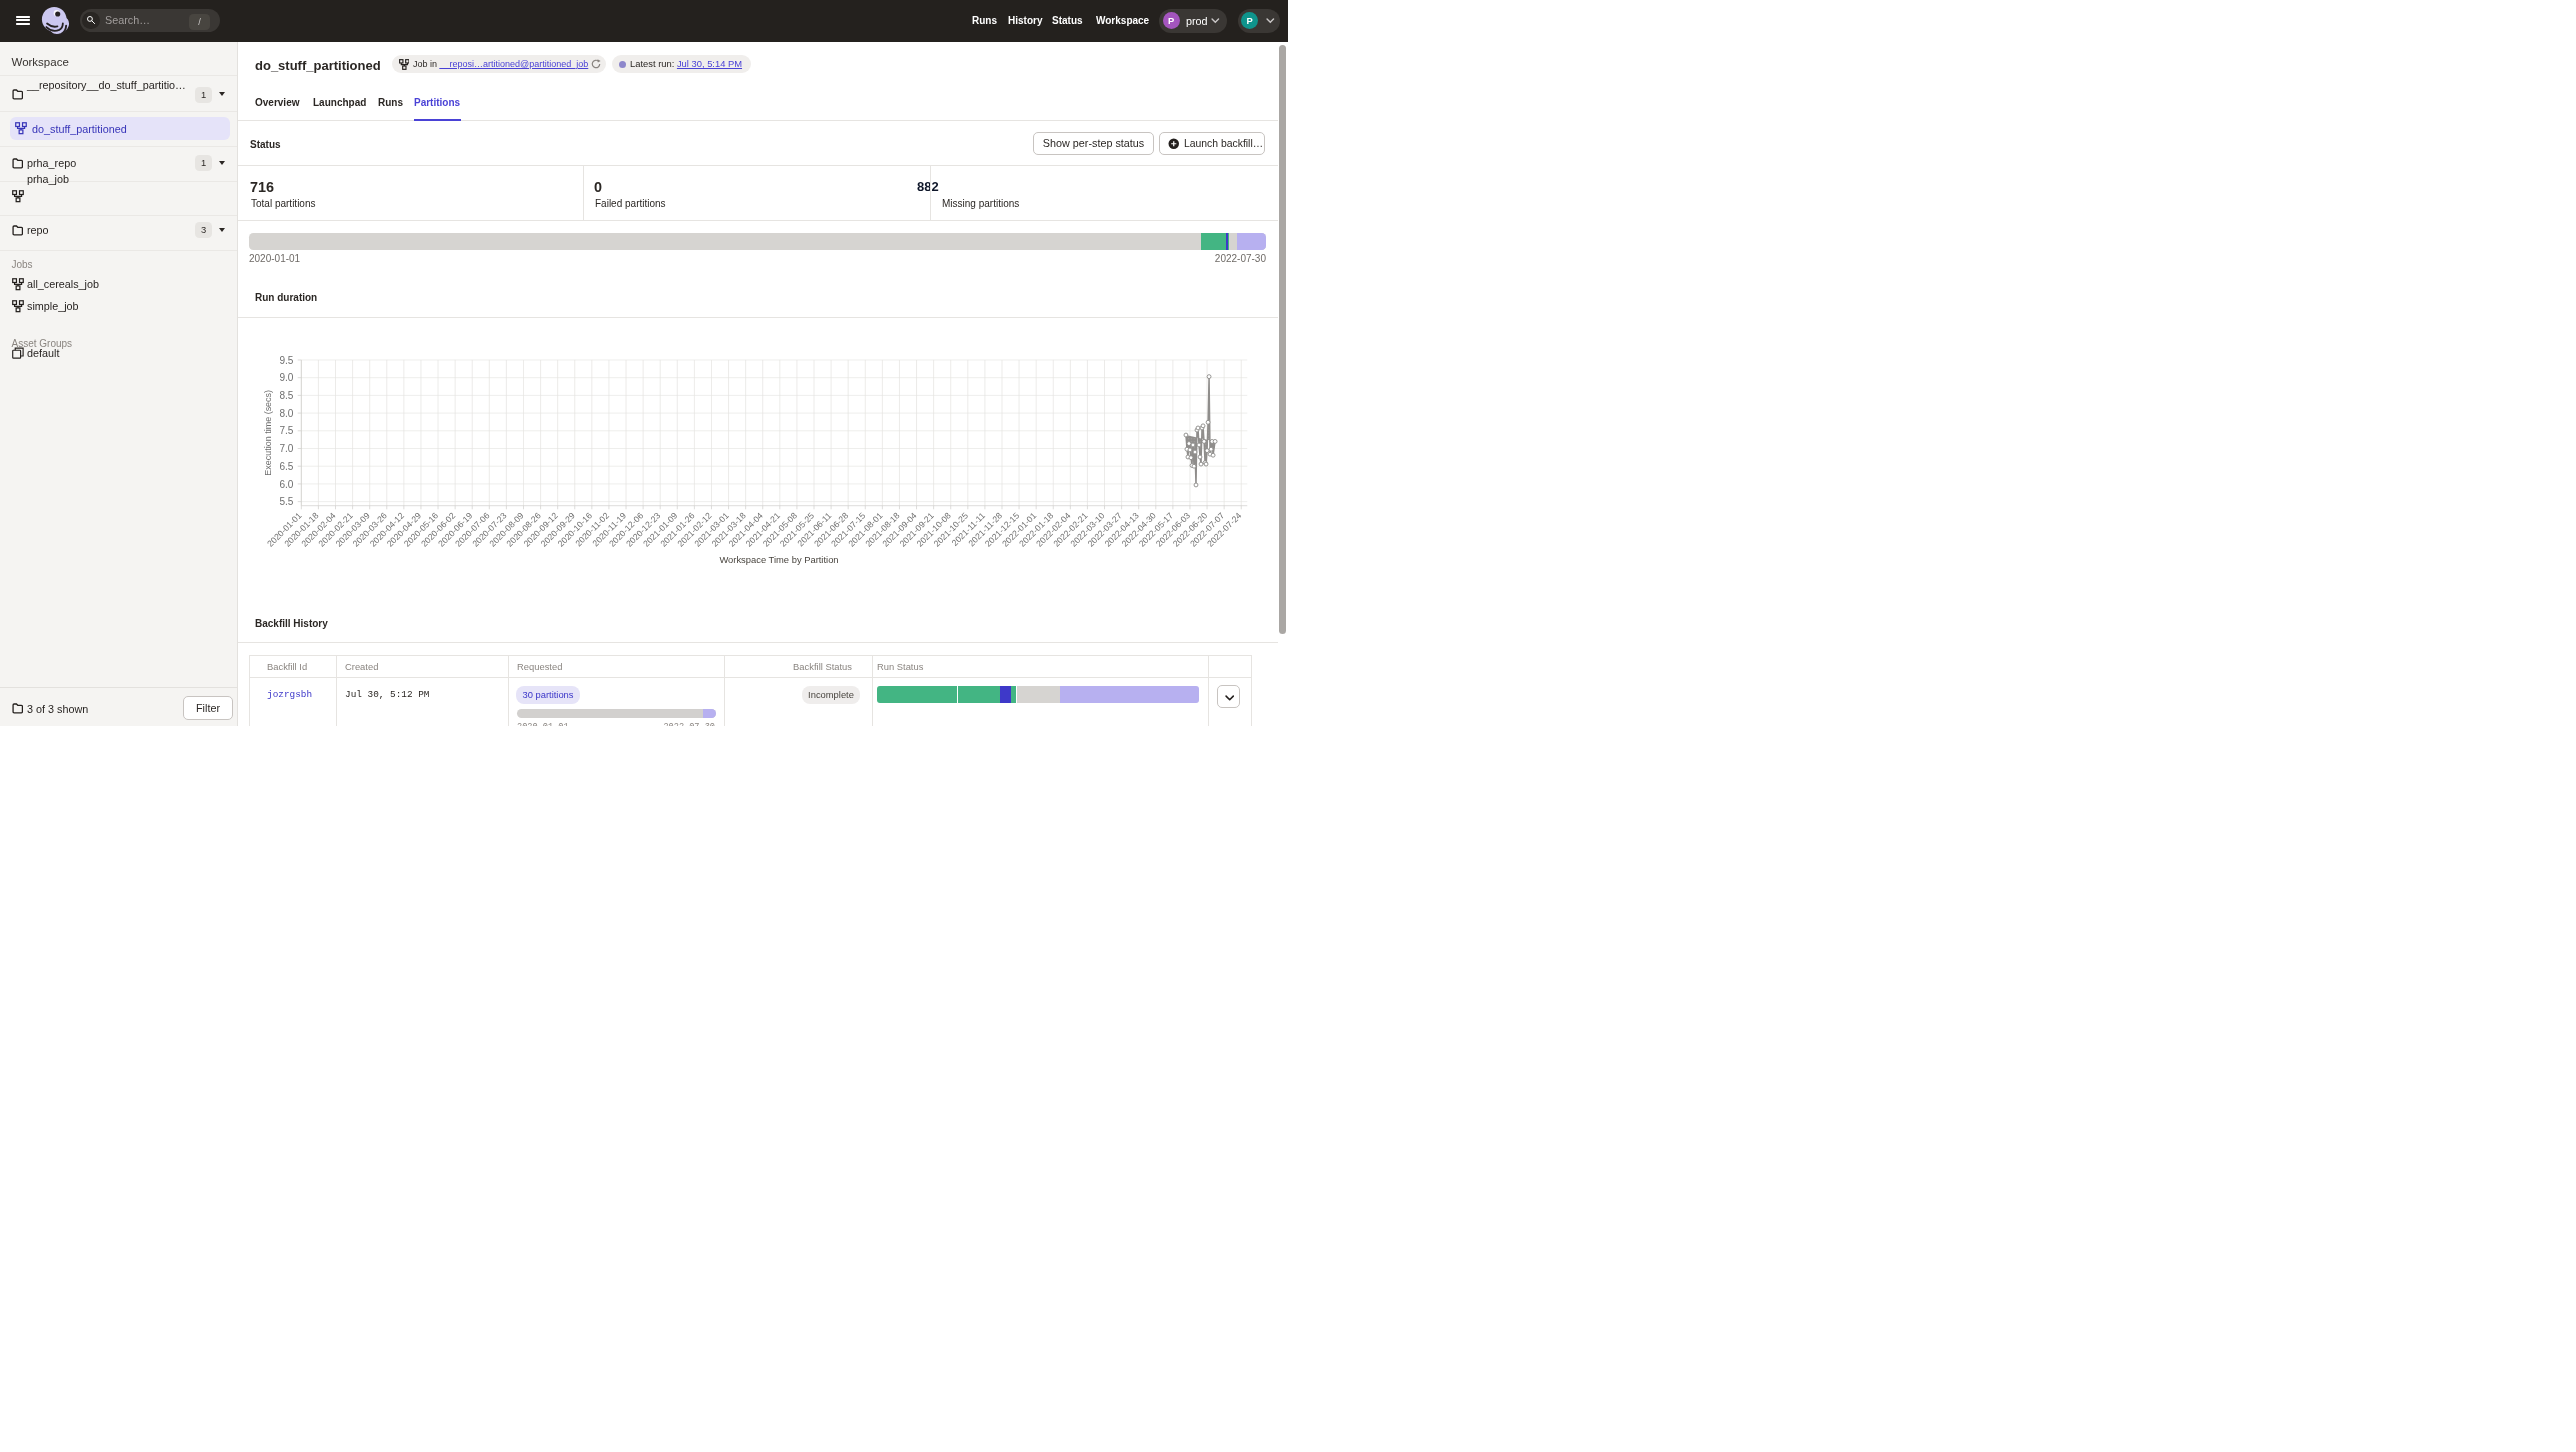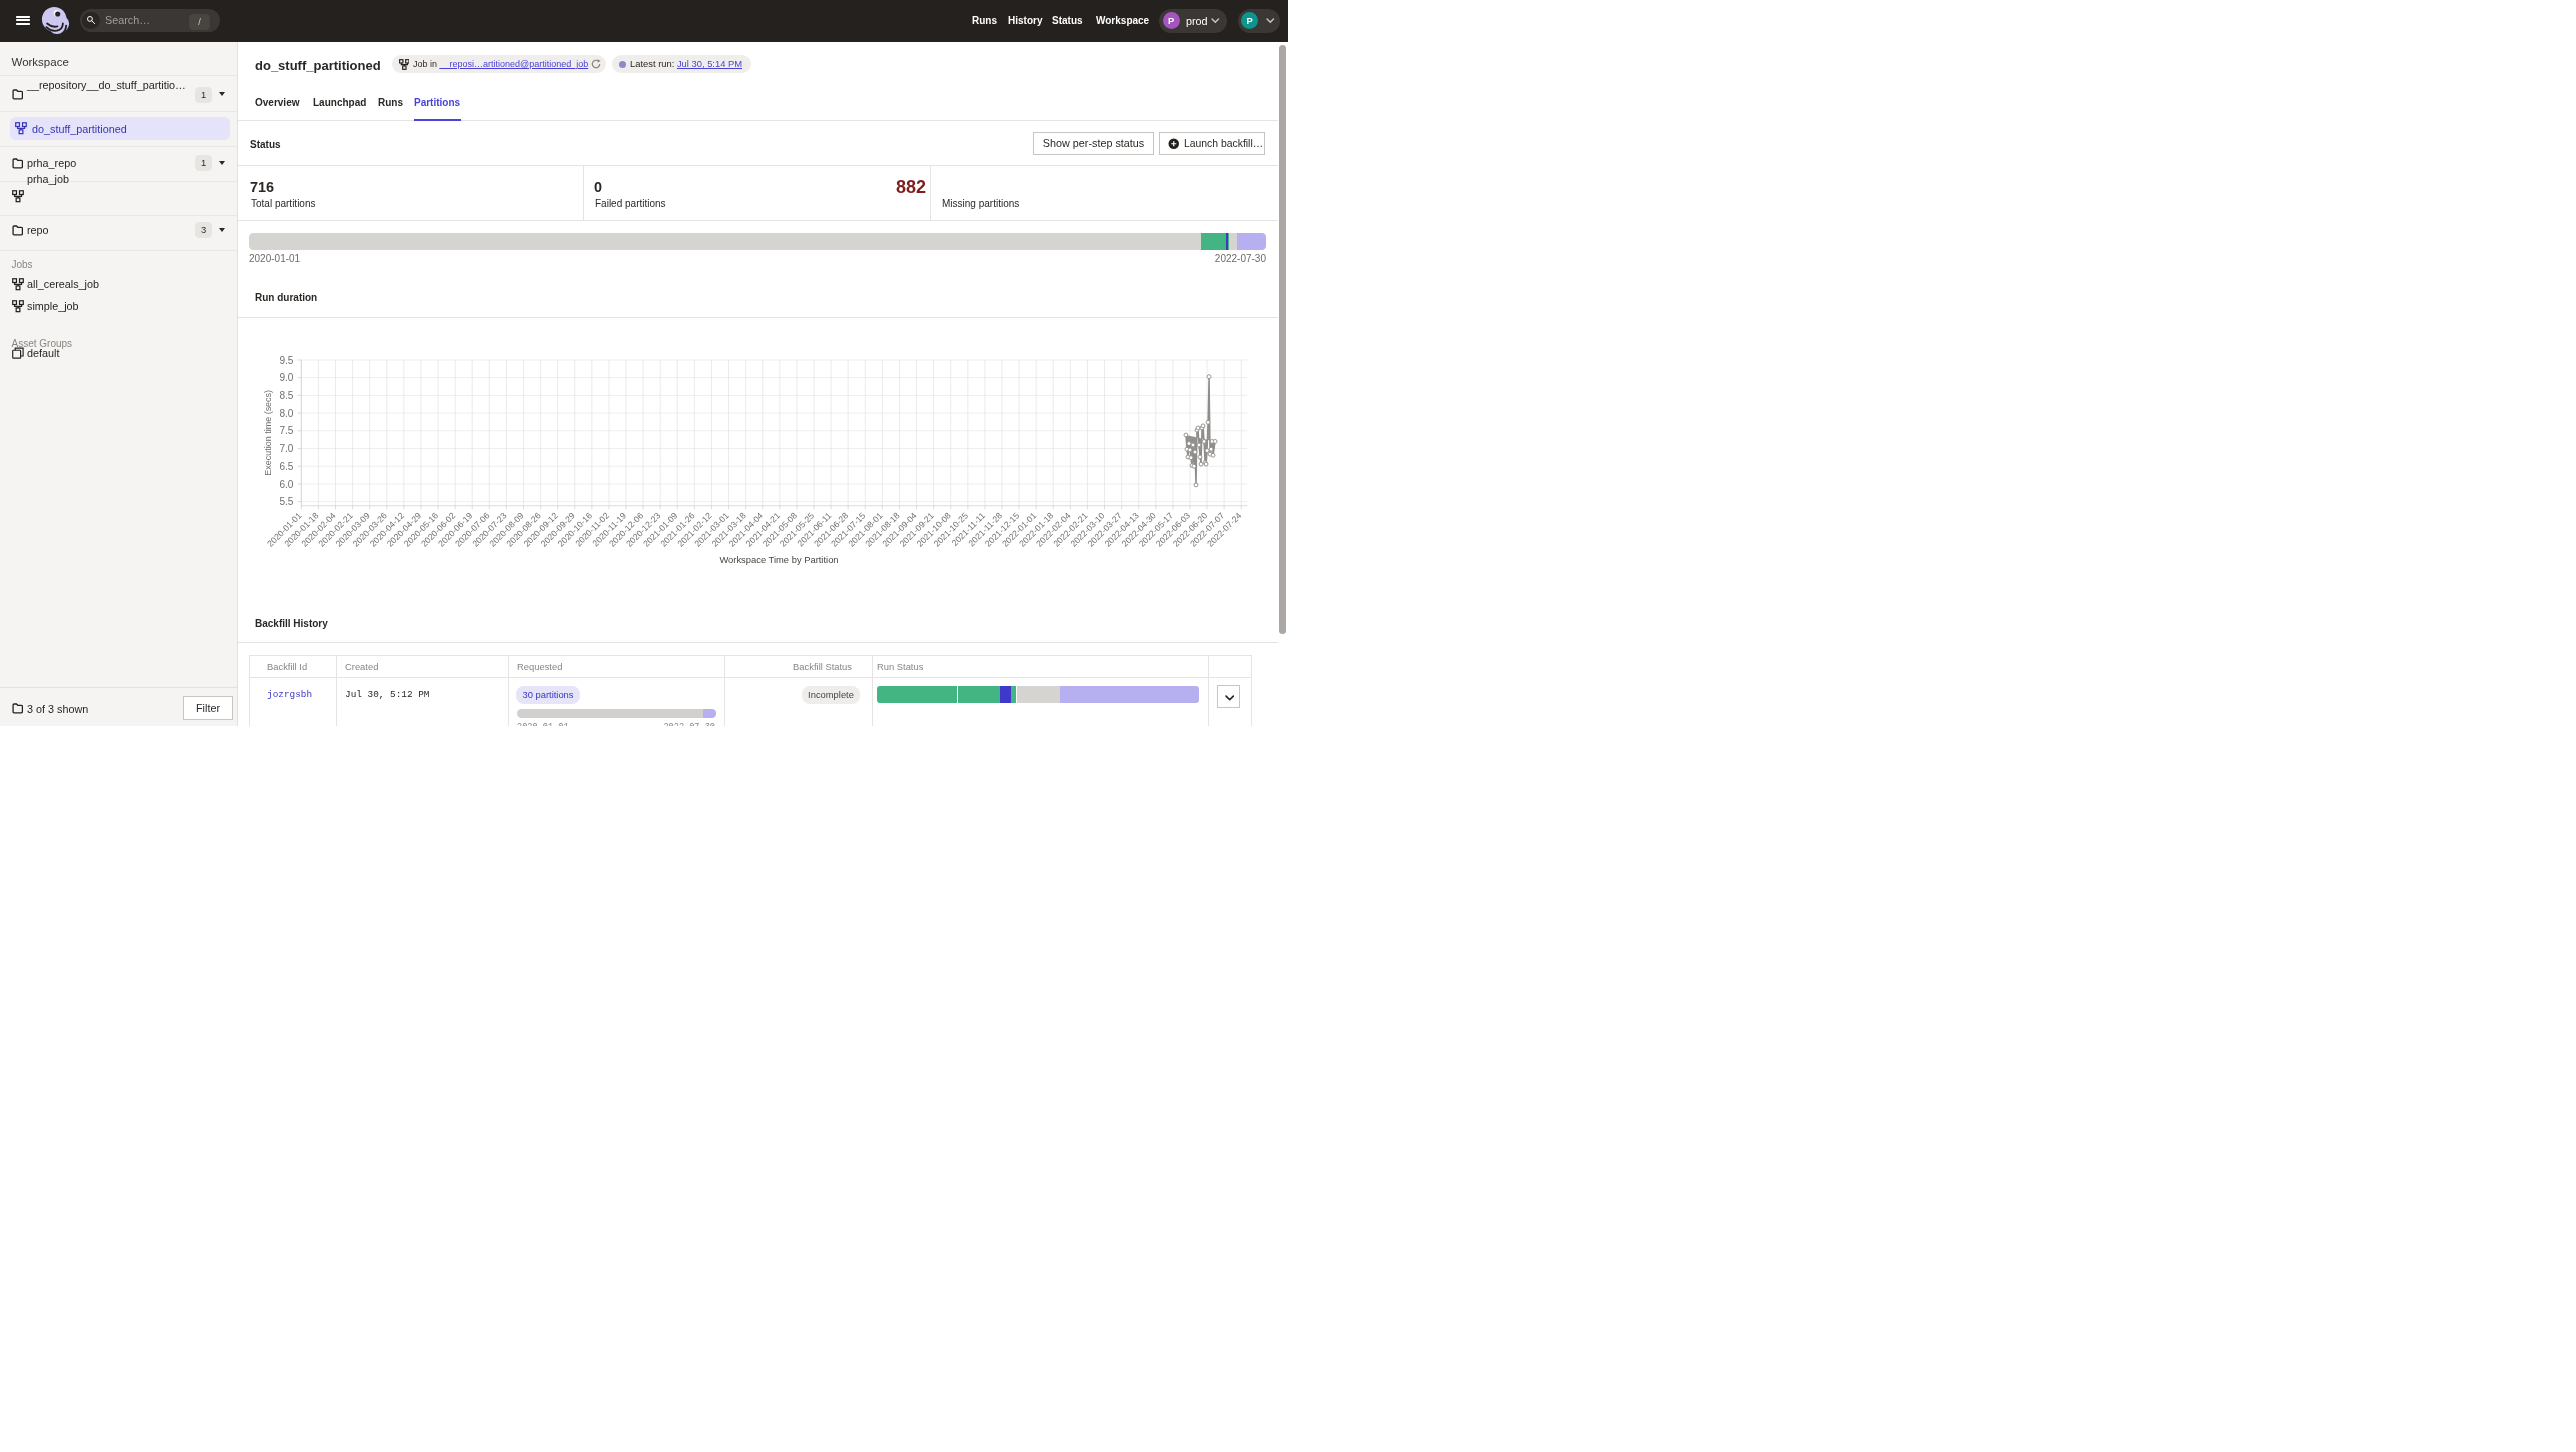--- a/index.html
+++ b/index.html
@@ -14,21 +14,21 @@
 
   #sidebar { position:absolute; left:0; top:42px; width:238px; height:684px; background:#f5f4f2; border-right:0.7px solid #e3e1de; }
   .sborder { position:absolute; left:0; width:237px; height:0.7px; background:#eae8e5; }
   .sbadge { position:absolute; width:17.3px; height:16px; background:#e7e5e2; border-radius:4.3px; font-size:9.4px; color:#2b2724; text-align:center; line-height:16px; }
   .scaret { position:absolute; width:0; height:0; border-left:3.6px solid transparent; border-right:3.6px solid transparent; border-top:4.3px solid #2b2724; }
   .srowtext { position:absolute; font-size:10.8px; color:#231f1d; white-space:nowrap; }
 
   .hr { position:absolute; height:0.7px; background:#e6e4e1; }
   .pill { position:absolute; height:18.3px; border-radius:9.4px; background:#f0eeec; font-size:9px; color:#2b2724; line-height:18.3px; }
   .ilink { color:#4a42d6; text-decoration:underline; text-decoration-thickness:0.7px; }
-  .btn { position:absolute; height:23px; border:0.7px solid #c8c4c1; border-radius:0; background:#fff; font-size:10.8px; color:#2b2724; text-align:center; line-height:21.6px; white-space:nowrap; }
+  .btn { position:absolute; height:23px; border:0.7px solid #c8c4c1; border-radius:5px; background:#fff; font-size:10.8px; color:#2b2724; text-align:center; line-height:21.6px; white-space:nowrap; }
   .tag { position:absolute; height:17.6px; border-radius:8px; font-size:9.4px; line-height:18.3px; }
   .mono { font-family:"Liberation Mono", monospace; }
   .sechead { position:absolute; font-size:10px; font-weight:700; color:#2b2724; }
   .thead { position:absolute; font-size:9.4px; color:#8a8580; }
   .tabt { position:absolute; top:97px; font-size:10px; font-weight:700; color:#2b2724; }
 </style>
 </head>
 <body>
 
 <div id="topbar">
@@ -195,21 +195,21 @@
     <path d="M8 4.4 V11.6 M4.4 8 H11.6" stroke="#fff" stroke-width="1.7"></path>
   </svg>
   <span style="margin-left:24px">Launch backfill…</span>
 </div>
 <div class="hr" style="left:238px;top:165px;width:1040px"></div>
 
 <div class="abs" style="left:250px;top:180px;font-size:14.4px;line-height:14.4px;font-weight:700;color:#2b2724">716</div>
 <div class="abs" style="left:251px;top:199px;font-size:10px;line-height:10px;color:#2b2724">Total partitions</div>
 <div class="abs" style="left:594px;top:180px;font-size:14.4px;line-height:14.4px;font-weight:700;color:#2b2724">0</div>
 <div class="abs" style="left:595px;top:199px;font-size:10px;line-height:10px;color:#2b2724">Failed partitions</div>
-<div class="abs" style="left:896px;top:180px;font-size:18px;line-height:14.4px;font-weight:700;color:#7f1d1d">882</div>
+<div class="abs" style="left:917px;top:180px;font-size:13px;line-height:14.4px;font-weight:700;color:#0f172a">882</div>
 <div class="abs" style="left:942px;top:199px;font-size:10px;line-height:10px;color:#2b2724">Missing partitions</div>
 <div class="abs" style="left:583px;top:165px;width:0.7px;height:55px;background:#e6e4e1"></div>
 <div class="abs" style="left:930px;top:165px;width:0.7px;height:55px;background:#e6e4e1"></div>
 <div class="hr" style="left:238px;top:220px;width:1040px"></div>
 
 <div class="abs" style="left:249px;top:233px;width:1017px;height:17.3px;border-radius:4.3px;background:#d6d4d1;overflow:hidden">
   <div class="abs" style="left:952px;top:0;width:25px;height:17.3px;background:#43b583"></div>
   <div class="abs" style="left:977px;top:0;width:2.2px;height:17.3px;background:#3e39c9"></div>
   <div class="abs" style="left:979px;top:0;width:1.1px;height:17.3px;background:#43b583"></div>
   <div class="abs" style="left:988px;top:0;width:29px;height:17.3px;background:#b7b0f0"></div>

